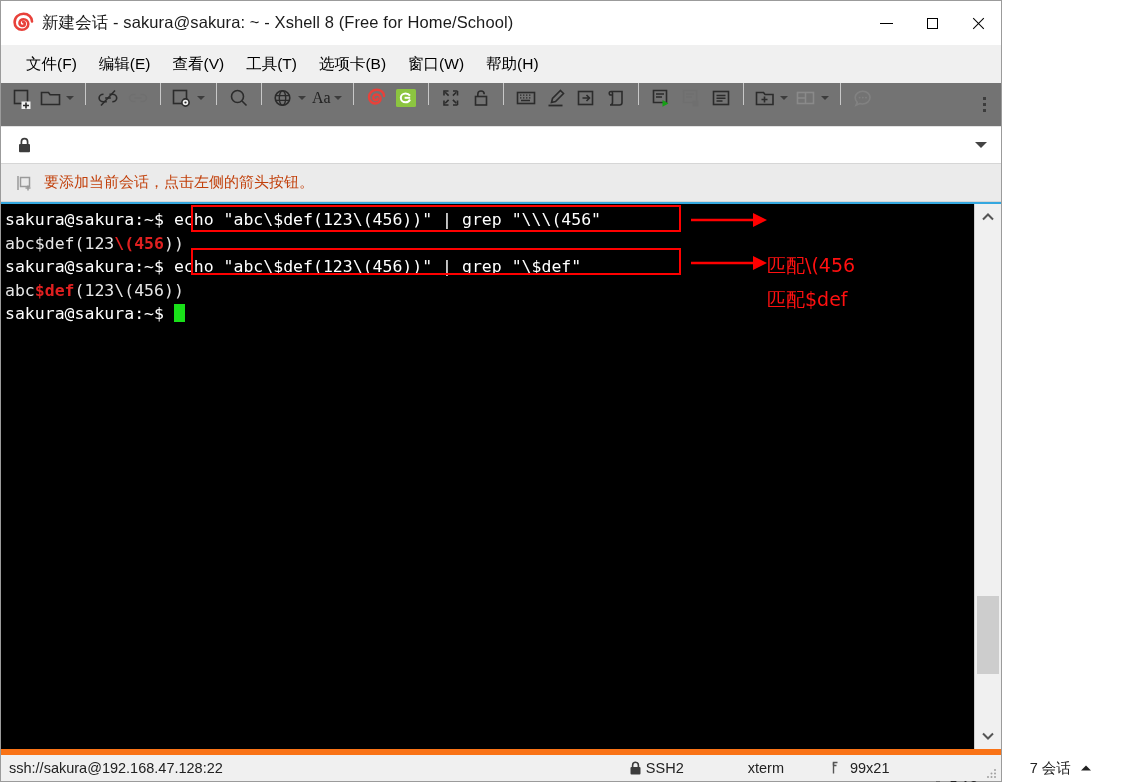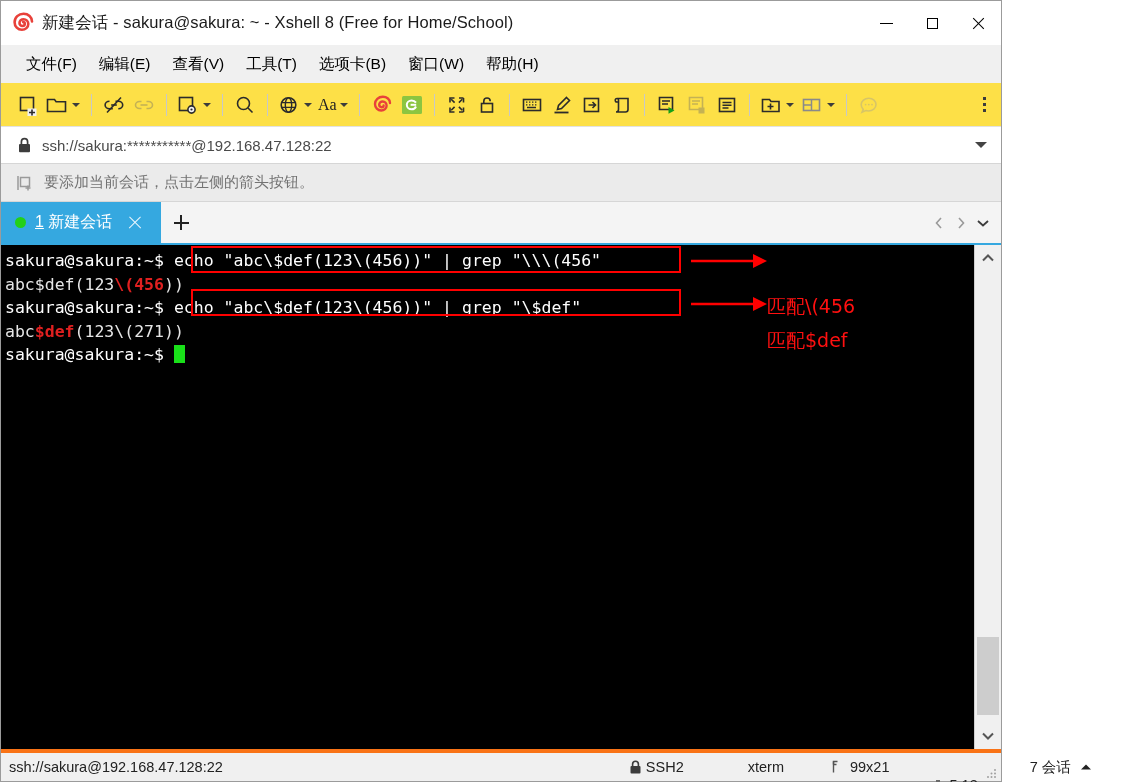--- a/index.html
+++ b/index.html
@@ -49,22 +49,22 @@
   .menubar{
     height:38px;flex:0 0 38px;display:flex;align-items:center;
     background:#f0f0f0;padding-left:16px;box-sizing:border-box;
   }
   .menu-item{
     font-size:15.5px;color:#000;padding:4px 9px;margin-right:4px;white-space:nowrap;cursor:default;
   }
 
   
   .toolbar{
-    height:43px;flex:0 0 43px;display:flex;align-items:center;
-    background:#fde047;padding-left:12px;box-sizing:border-box;position:relative;
+    height:43px;flex:0 0 43px;display:flex;
+    background:#737373;padding-left:6px;box-sizing:border-box;position:relative;
   }
   .tb{
     height:30px;min-width:30px;display:flex;align-items:center;justify-content:center;
     cursor:default;border-radius:2px;
   }
   .tb.dis{opacity:0.38;}
   .tb-sep{width:1px;height:22px;background:#c8c8c8;margin:0 7px;flex:0 0 1px;}
   .caret{
     width:0;height:0;border-left:4px solid transparent;border-right:4px solid transparent;
     border-top:4px solid #3c3c3c;margin-left:3px;margin-right:2px;
@@ -92,21 +92,21 @@
     width:0;height:0;border-left:6px solid transparent;border-right:6px solid transparent;
     border-top:6px solid #444;cursor:default;
   }
 
   
   .hintbar{
     height:38px;flex:0 0 38px;display:flex;align-items:center;
     background:#ebebeb;padding-left:14px;box-sizing:border-box;
     border-bottom:1px solid #d6d6d6;
   }
-  .hint-text{font-size:15px;color:#737373;margin-left:9px;white-space:nowrap;}
+  .hint-text{font-size:15px;color:#c2410c;margin-left:9px;white-space:nowrap;}
 
   
   .tabbar{
     height:41px;flex:0 0 41px;display:flex;align-items:flex-end;
     background:#f4f4f4;position:relative;
   }
   .tab{
     height:41px;display:flex;align-items:center;
     background:#35a8e0;color:#fff;padding:0 10px 0 14px;
     min-width:160px;box-sizing:border-box;cursor:default;
@@ -170,21 +170,21 @@
   }
   .sb-btn{height:26px;width:26px;display:flex;align-items:center;justify-content:center;cursor:default;}
   .sb-track{flex:1 1 auto;width:26px;position:relative;}
   .sb-thumb{
     position:absolute;left:2px;right:2px;background:#cdcdcd;cursor:default;
   }
 
   
   .statusbar{
     height:32px;flex:0 0 32px;display:flex;align-items:center;
-    background:#f0f0f0;border-top:4px solid #f97316;font-size:14.5px;color:#222;
+    background:#f0f0f0;border-top:6px solid #f97316;font-size:14.5px;color:#222;
     box-sizing:border-box;position:relative;
   }
   .sb-cell{display:flex;align-items:center;white-space:nowrap;}
   .sb-grip{position:absolute;right:4px;bottom:3px;width:12px;height:12px;}
 </style>
 </head>
 <body>
 
 <div class="app">
 
@@ -414,71 +414,43 @@
     </div>
   </div>
 
   <div class="addrbar">
     <span class="lock-ico">
       <svg width="15" height="17" viewBox="0 0 15 17">
         <rect x="2" y="7" width="11" height="8.2" rx="1" fill="#3c3c3c"></rect>
         <path d="M4.4 7V4.8a3.1 3.1 0 016.2 0V7" fill="none" stroke="#3c3c3c" stroke-width="1.7"></path>
       </svg>
     </span>
-    <span class="addr-text">ssh://sakura:***********@192.168.47.128:22</span>
     <i class="addr-caret"></i>
   </div>
 
   <div class="hintbar">
     <svg width="20" height="20" viewBox="0 0 20 20">
       <path d="M3 3v14" stroke="#9a9a9a" stroke-width="1.5"></path>
       <rect x="5.5" y="4.5" width="9" height="9" fill="none" stroke="#9a9a9a" stroke-width="1.5"></rect>
       <path d="M13 12.5v5M10.5 15h5" stroke="#9a9a9a" stroke-width="1.5"></path>
     </svg>
     <span class="hint-text">要添加当前会话，点击左侧的箭头按钮。</span>
   </div>
 
-  <div class="tabbar">
-    <div class="tab">
-      <i class="tab-dot"></i>
-      <span class="tab-label"><u>1</u>&nbsp;<span>新建会话</span></span>
-      <i class="tab-close"></i>
-    </div>
-    <div class="tab-new">
-        <span></span>
-      </div>
-    <div class="tab-right">
-      <div class="tnav">
-        <svg width="12" height="14" viewBox="0 0 12 14">
-            <path d="M8 2L3.5 7 8 12" fill="none" stroke="#9a9a9a" stroke-width="1.6"></path>
-          </svg>
-      </div>
-      <div class="tnav">
-        <svg width="12" height="14" viewBox="0 0 12 14">
-            <path d="M4 2l4.5 5L4 12" fill="none" stroke="#9a9a9a" stroke-width="1.6"></path>
-          </svg>
-      </div>
-      <div class="tnav">
-        <svg width="16" height="14" viewBox="0 0 16 14">
-            <path d="M3 5l5 4.5L13 5" fill="none" stroke="#3c3c3c" stroke-width="1.8"></path>
-          </svg>
-      </div>
-    </div>
-  </div>
 
   <div class="termwrap">
     <div class="term">
 
       <div class="tline"><span class="prompt">sakura@sakura:~$ </span><span class="cmd">echo "abc\$def(123\(456))" | grep "\\\(456"</span></div>
 
       <div class="tline"><span>abc$def(123</span><span class="red">\(456</span><span>))</span></div>
 
       <div class="tline"><span class="prompt">sakura@sakura:~$ </span><span class="cmd">echo "abc\$def(123\(456))" | grep "\$def"</span></div>
 
-      <div class="tline"><span>abc</span><span class="red">$def</span><span>(123\(271))</span></div>
+      <div class="tline"><span>abc</span><span class="red">$def</span><span>(123\(456))</span></div>
 
       <div class="tline"><span class="prompt">sakura@sakura:~$ </span><i class="cursor"></i></div>
 
       <div class="boxhl" style="left:190px;top:1px;width:490px;height:27px;"></div>
       <div class="boxhl" style="left:190px;top:44px;width:490px;height:27px;"></div>
 
       <svg class="arrow" style="left:690px;top:6px;" width="80" height="20" viewBox="0 0 80 20">
         <path d="M0 10h64" stroke="#ff0000" stroke-width="2.6"></path>
         <path d="M62 3l14 7-14 7z" fill="#ff0000"></path>
       </svg>

